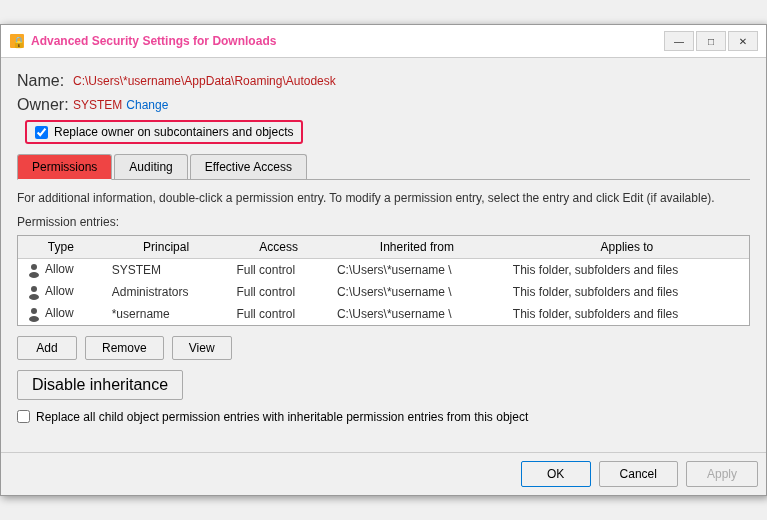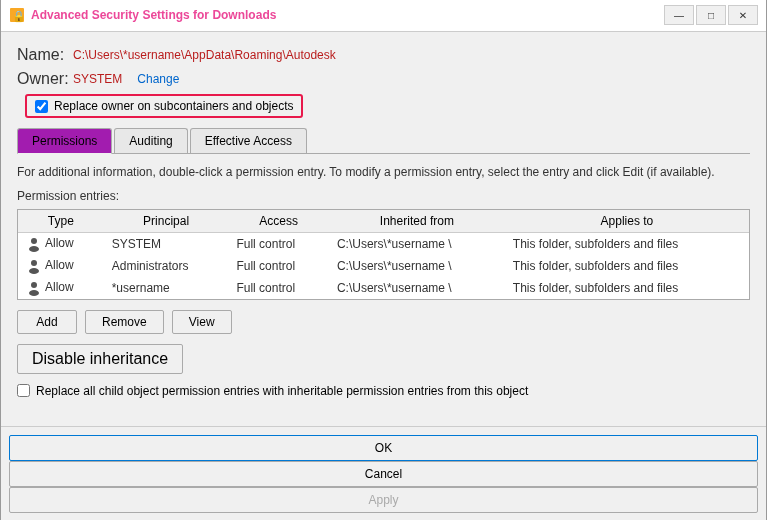--- a/index.html
+++ b/index.html
@@ -73,21 +73,21 @@
 
     .field-value {
       font-size: 12px;
       color: #b91c1c;
     }
 
     .field-link {
       font-size: 12px;
       color: #0066cc;
       cursor: pointer;
-      margin-left: 15px;
+      margin-left: 4px;
       text-decoration: none;
     }
 
     .checkbox-row {
       display: flex;
       align-items: center;
       margin-bottom: 10px;
       margin-left: 8px;
       border: 2px solid #e8194b;
       border-radius: 3px;
@@ -117,21 +117,21 @@
       border: 1px solid #aaa;
       border-bottom: none;
       background: #e8e8e8;
       cursor: pointer;
       font-size: 12px;
       margin-right: 2px;
       border-radius: 3px 3px 0 0;
     }
 
     .tab.active {
-      background: #a21caf;
+      background: #ef4444;
       border-bottom: 1px solid #f0f0f0;
       margin-bottom: -1px;
       font-weight: normal;
     }
 
     .info-text {
       font-size: 12px;
       color: #333;
       margin-bottom: 8px;
       line-height: 1.4;
@@ -220,25 +220,24 @@
     }
 
     .bottom-checkbox-row label {
       font-size: 12px;
     }
 
     
     .footer {
       display: flex;
       justify-content: flex-end;
-      gap: 0;
+      gap: 8px;
       padding: 8px 8px;
       border-top: 1px solid #ccc;
       background: #f0f0f0;
-      flex-direction: column;
     }
 
     .footer-btn {
       padding: 5px 20px;
       border: 1px solid #aaa;
       background: #f0f0f0;
       font-size: 12px;
       cursor: pointer;
       border-radius: 2px;
       min-width: 70px;

